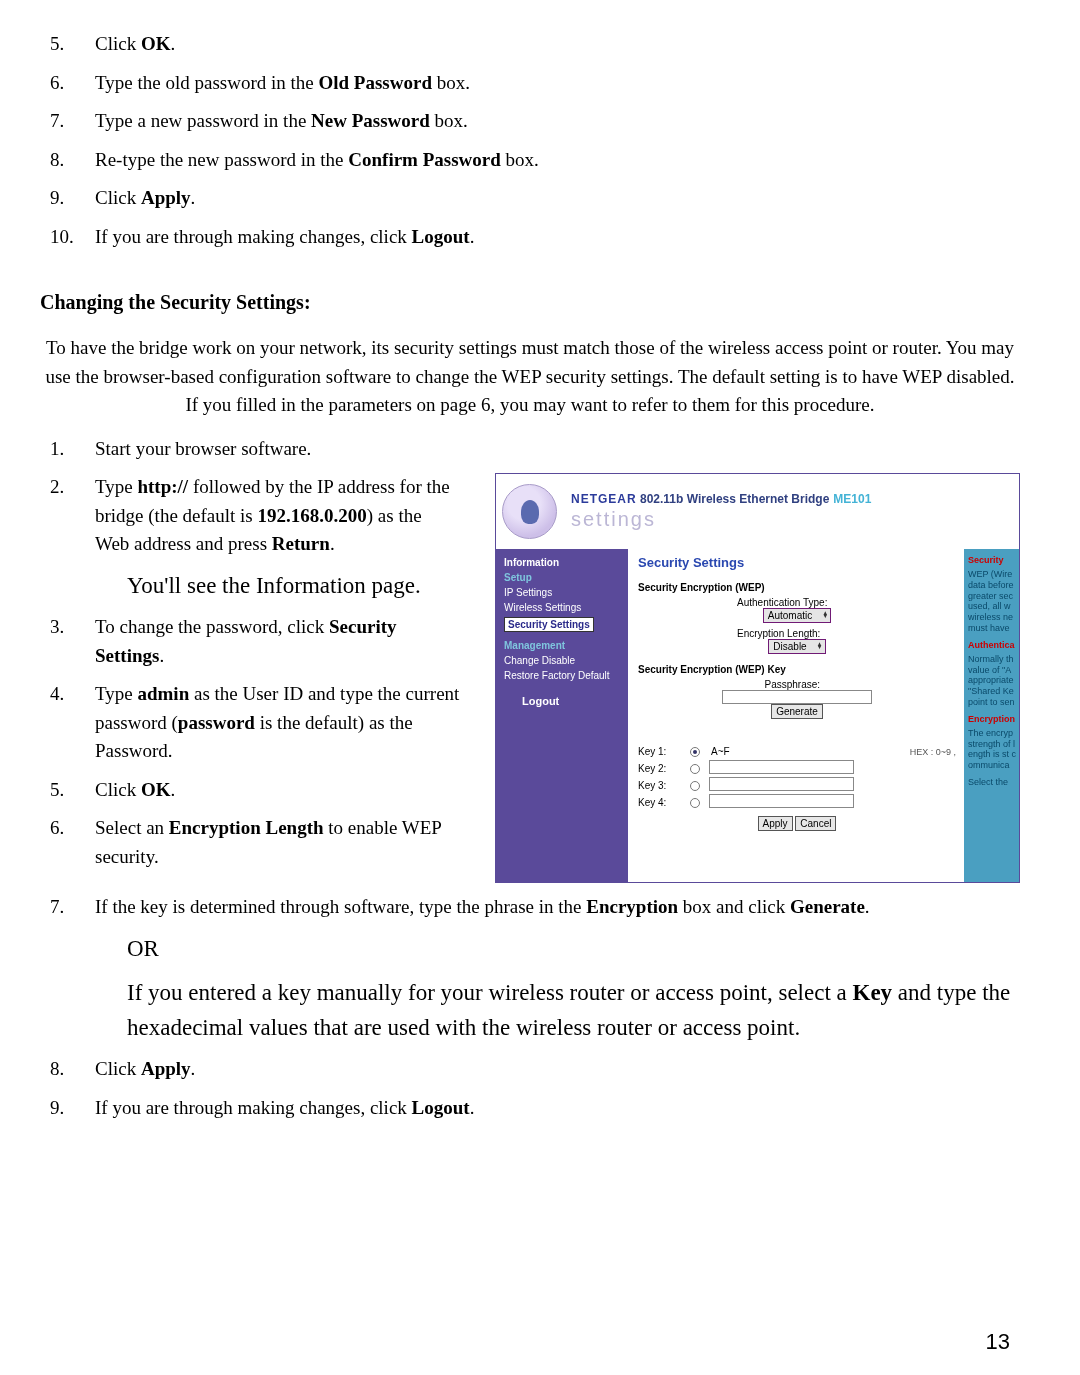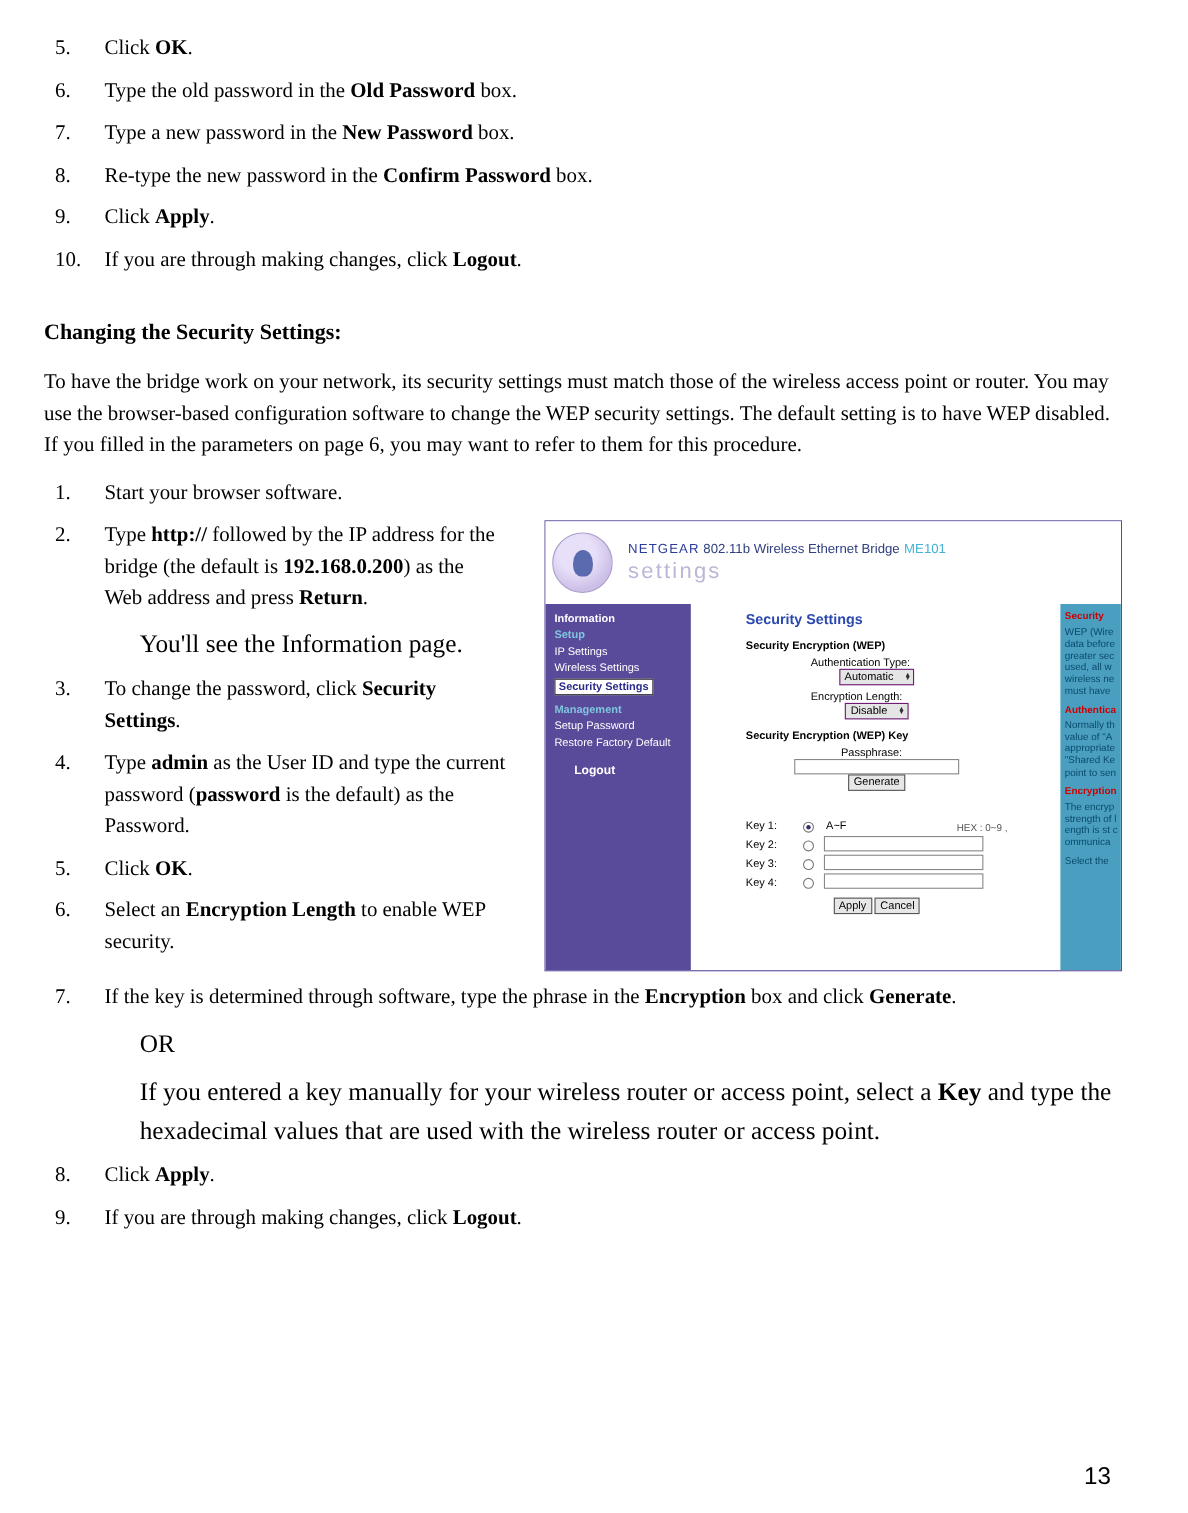--- a/index.html
+++ b/index.html
@@ -11,21 +11,21 @@
       color: #000;
       padding: 30px 60px 30px 40px;
       position: relative;
     }
     .ol-item { display: flex; margin-bottom: 10px; line-height: 1.5; font-size: 19px; }
     .ol-num { min-width: 55px; text-align: left; padding-left: 10px; }
     .ol-text { flex: 1; }
     .ol-sub { margin-left: 87px; margin-bottom: 10px; line-height: 1.5; font-size: 23px; }
     .bold { font-weight: bold; }
     .h2 { font-weight: bold; font-size: 20px; margin-top: 40px; margin-bottom: 20px; }
-    .para { font-size: 19px; line-height: 1.5; margin-bottom: 15px; }
+    .para { font-size: 19px; line-height: 1.5; margin-bottom: 15px; text-align: center; }
     .float-wrap { overflow: hidden; }
     .float-img {
       float: right;
       width: 525px;
       height: 410px;
       margin-left: 15px;
       margin-bottom: 10px;
       border: 1px solid #5a4a9a;
       background: #fff;
       display: flex;
@@ -40,26 +40,26 @@
       padding-left: 6px;
     }
     .logo-circle {
       width: 55px; height: 55px; border-radius: 50%;
       background: radial-gradient(circle at 40% 35%, #e8e0f8 35%, #cdbfe8 70%);
       border: 1px solid #a89bc8;
       position: relative;
     }
     .logo-circle:before { content: ""; position: absolute; left: 18px; top: 15px; width: 18px; height: 24px; background: #5a6aaf; border-radius: 50% 50% 40% 40%; }
     .hdr-txt { margin-left: 14px; }
-    .hdr-line1 { font-size: 12px; font-weight: normal; }
+    .hdr-line1 { font-size: 12px; font-weight: bold; }
     .ng { color: #2b3b9b; letter-spacing: 1px; }
     .hdr-rest { color: #304080; }
     .model { color: #44b3d6; margin-left: 4px; }
     .hdr-line2 { font-size: 20px; color: #bbb6d5; letter-spacing: 2px; margin-top: 2px; }
-    .img-body { flex: 1; display: flex; overflow: hidden; gap: 40px; }
+    .img-body { flex: 1; display: flex; overflow: hidden; }
     .img-sidebar {
       width: 132px;
       background: #5a4a9a;
       color: #fff;
       padding: 6px 6px 6px 8px;
       font-size: 10px;
     }
     .sb-item { padding: 2px 0; white-space: nowrap; }
     .sb-head { color: #7fc5de; font-weight: bold; }
     .sb-link { color: #fff; }
@@ -148,21 +148,21 @@
       </div>
     </div>
     <div class="img-body">
       <div class="img-sidebar">
         <div class="sb-item sb-link bold">Information</div>
         <div class="sb-item sb-head">Setup</div>
         <div class="sb-item sb-link">IP Settings</div>
         <div class="sb-item sb-link">Wireless Settings</div>
         <div class="sb-item"><span class="sb-active">Security Settings</span></div>
         <div class="sb-item sb-head" style="margin-top:4px">Management</div>
-        <div class="sb-item sb-link">Setup Password</div>
+        <div class="sb-item sb-link">Change Disable</div>
         <div class="sb-item sb-link" style="line-height:1.1">Restore Factory Default</div>
         <div class="sb-item sb-logout">Logout</div>
       </div>
       <div class="img-main">
         <div class="main-title">Security Settings</div>
         <div class="sec-sub">Security Encryption (WEP)</div>
         <div class="frow">
           <span class="flabel">Authentication Type:</span>
           <span class="fselect">Automatic</span>
         </div>

